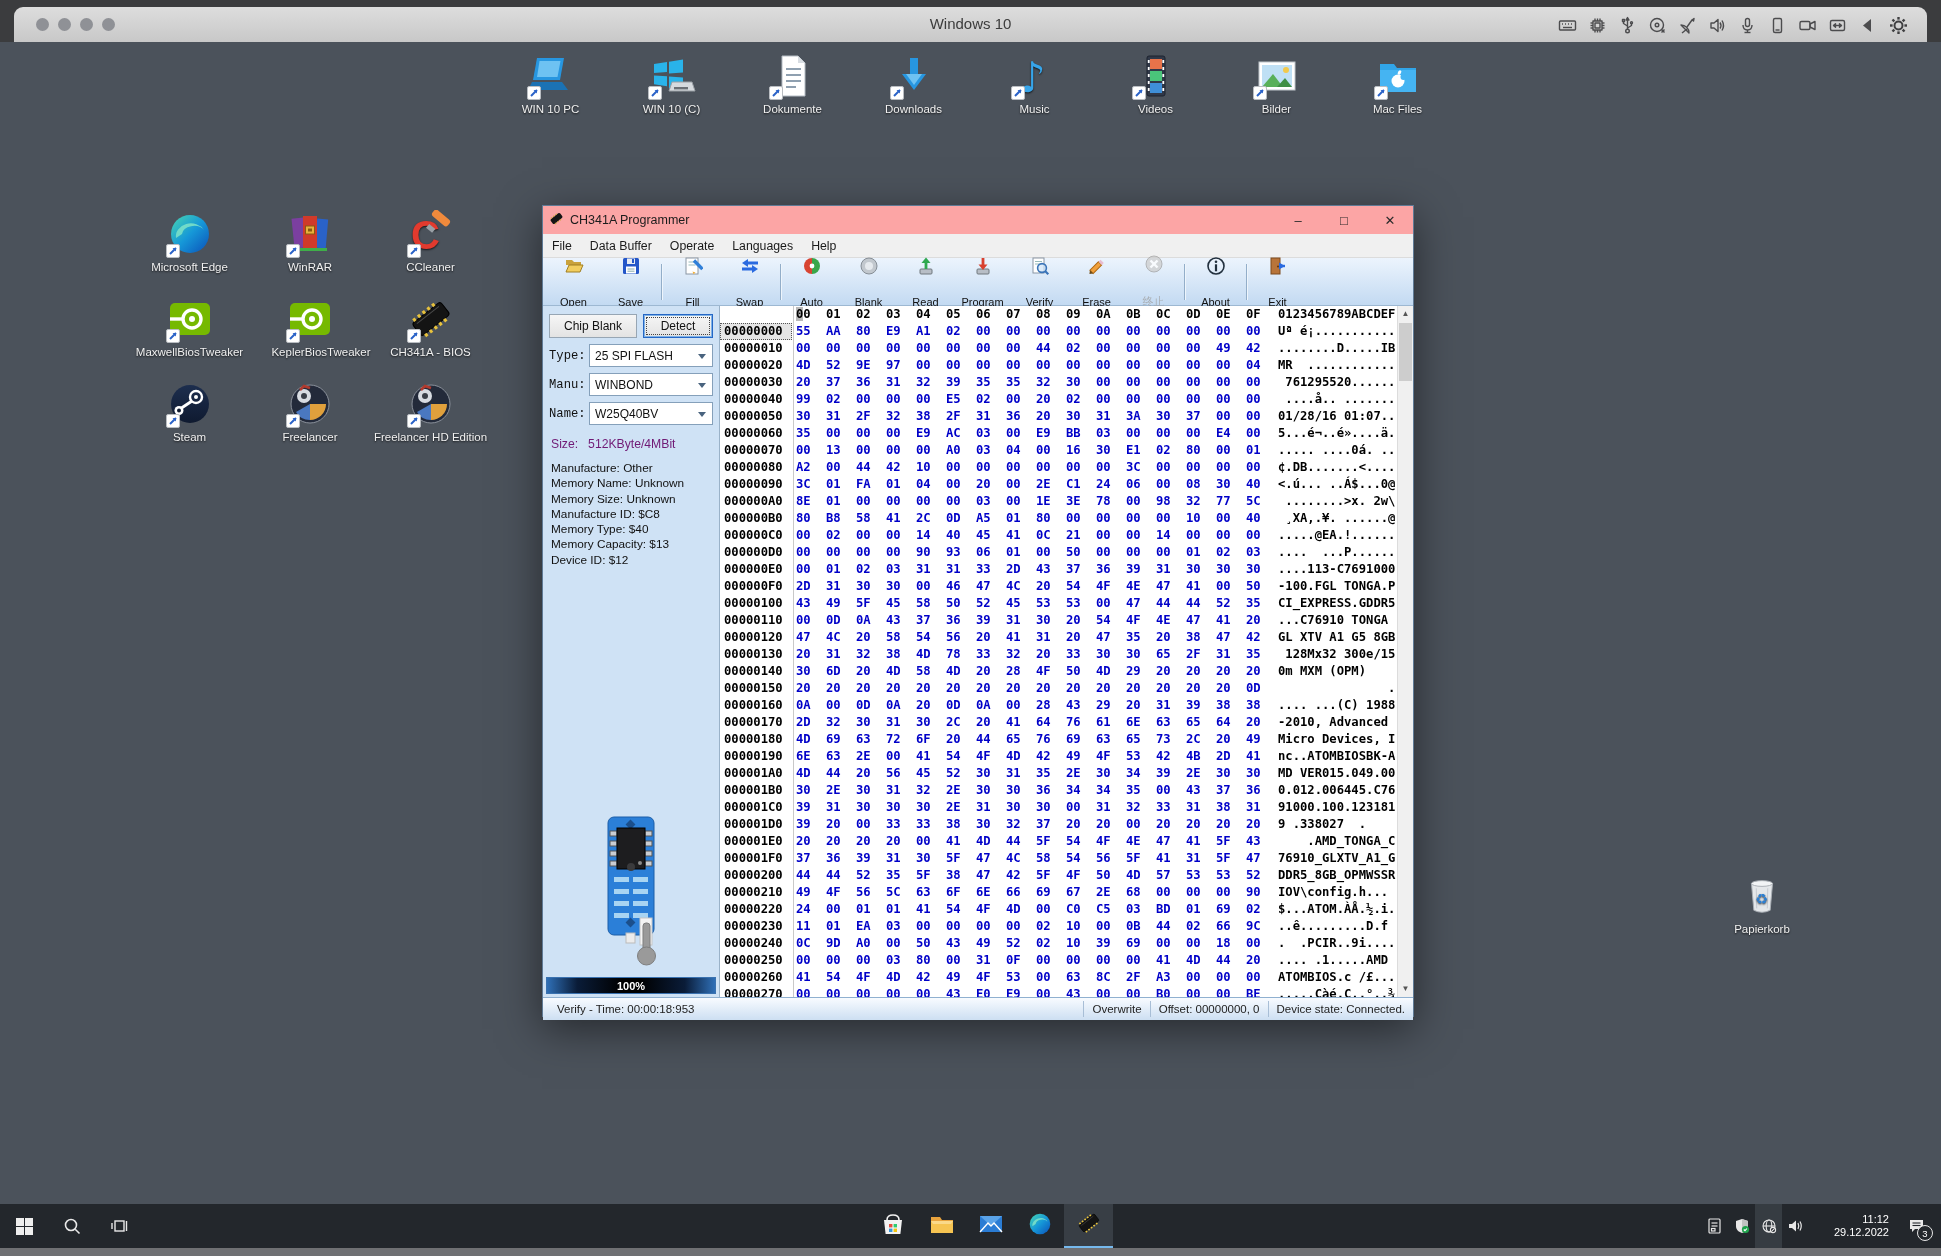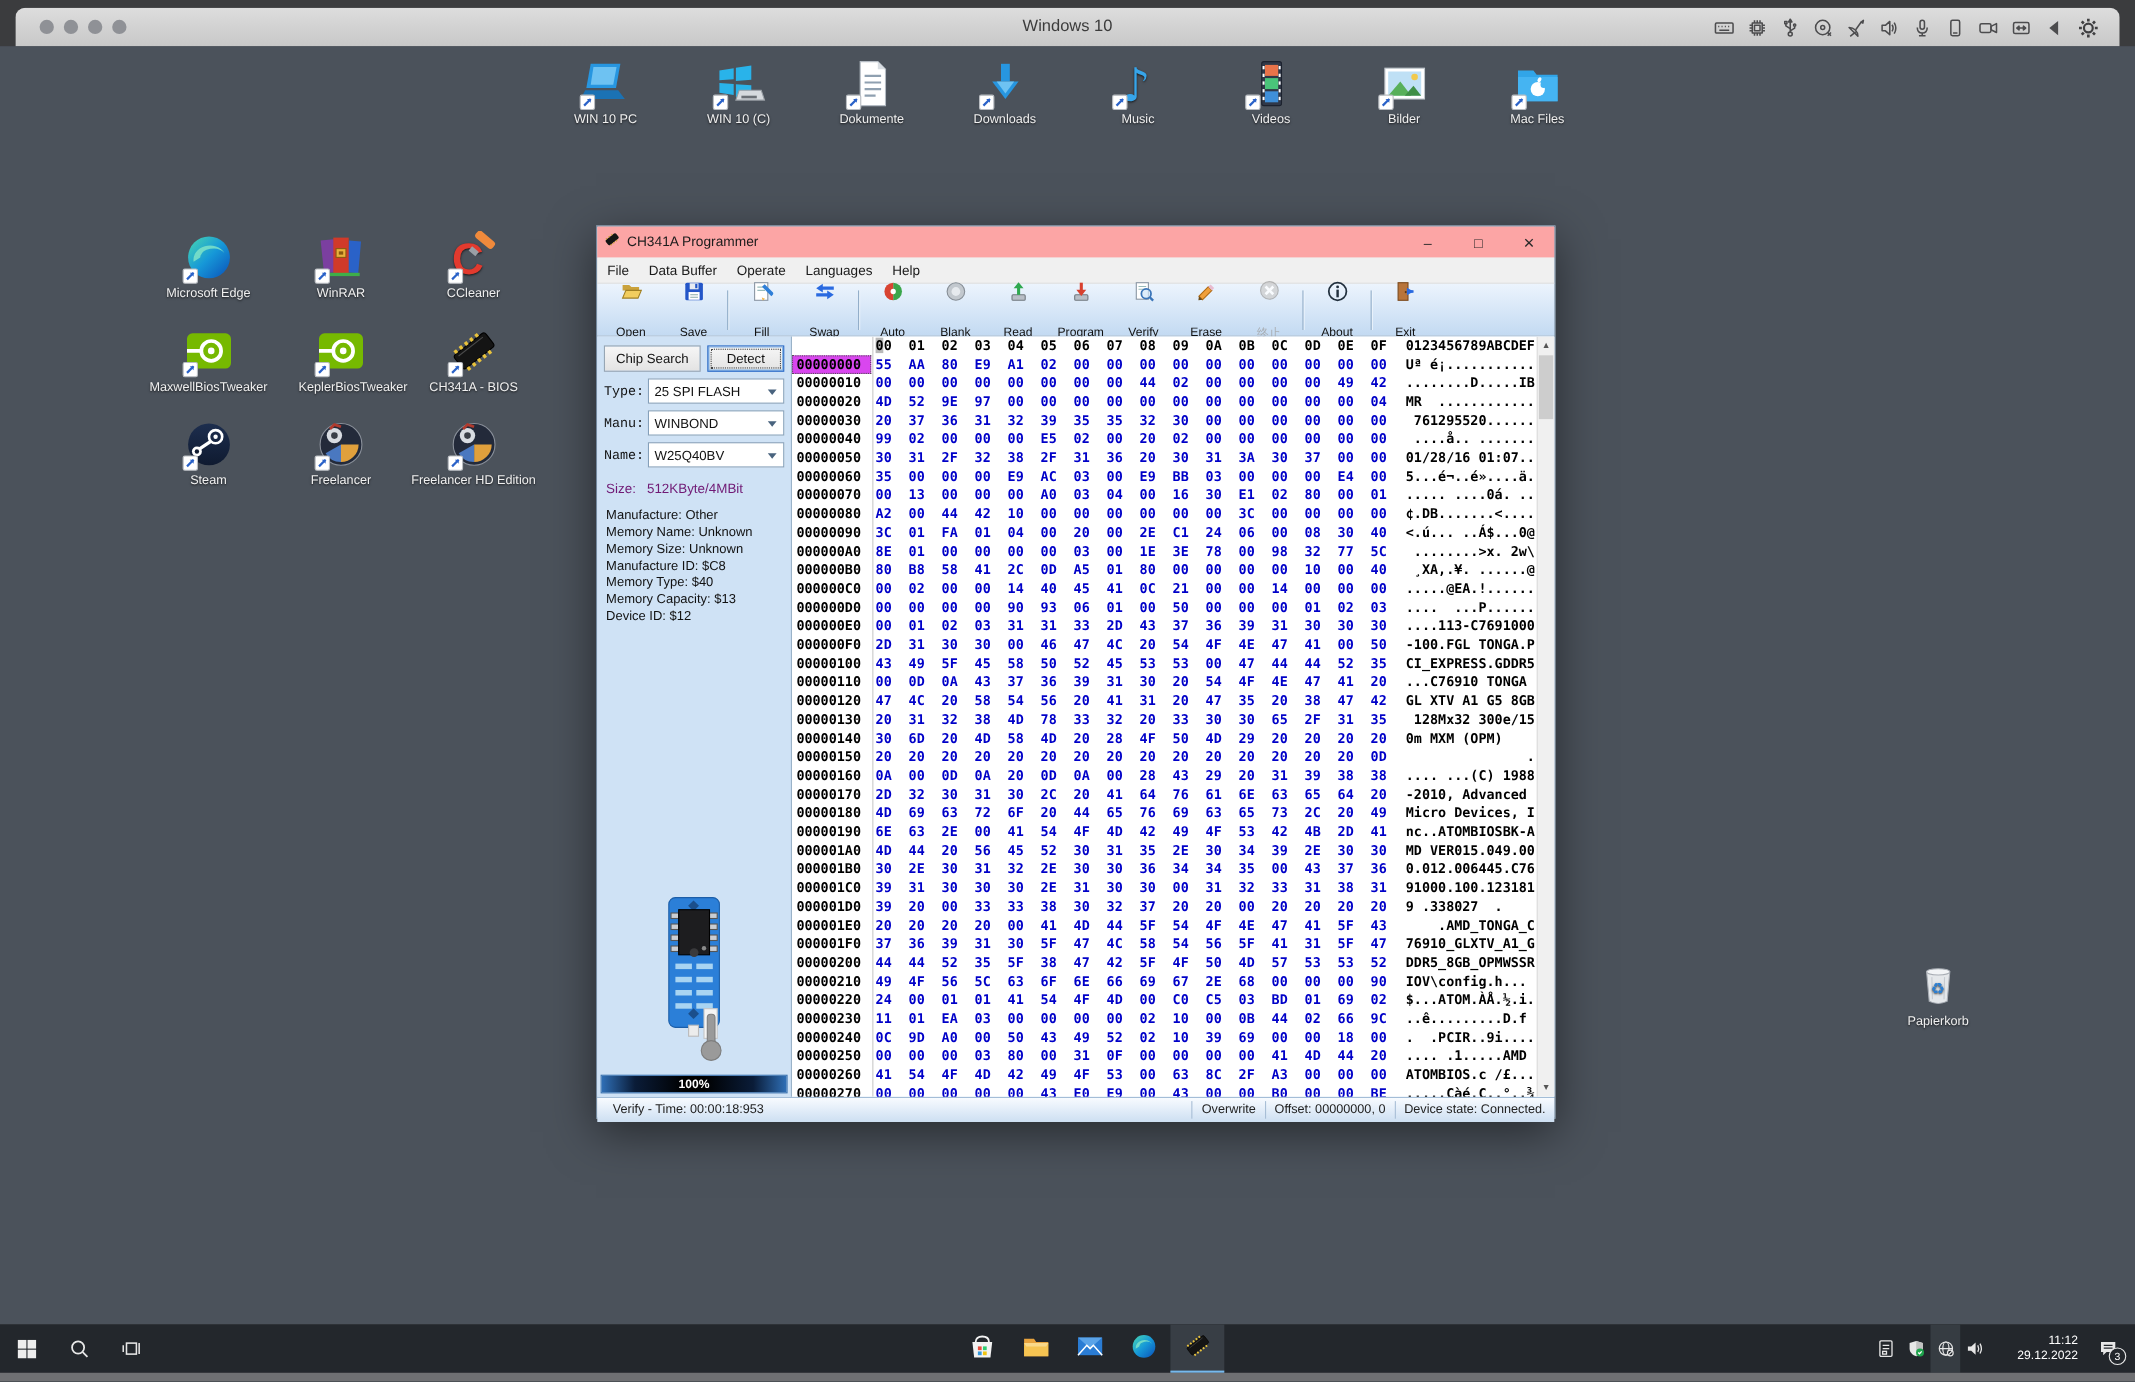--- a/index.html
+++ b/index.html
@@ -66,21 +66,21 @@
   .progress{position:absolute;left:3px;right:3px;bottom:3px;height:17px;border:1px solid #3a72b0;
     background:linear-gradient(90deg,#2f6fb6 0%,#0a1c38 18%,#000 45%,#000 55%,#0a1c38 82%,#2f6fb6 100%);
     color:#fff;font-size:11px;font-weight:bold;text-align:center;line-height:16px;box-sizing:border-box;}
   
   .hexpanel{position:absolute;left:177px;top:0;right:0;height:691px;background:#fff;
     overflow:hidden;font-family:"DejaVu Sans Mono",monospace;font-size:12.2px;font-weight:700;}
   .hexcol-sep{position:absolute;left:73px;top:0;bottom:0;width:1px;background:#c9c9c9;}
   .hexrow{height:17px;line-height:17px;white-space:pre;color:#0000c8;}
   .hexrow.hdr{color:#000;}
   .addr{display:inline-block;width:72px;padding-left:4px;box-sizing:border-box;color:#000;}
-  .addr.sel{background:#d946ef;outline:1px dotted #555;outline-offset:-1px;}
+  .addr.sel{background:#e5e5e5;outline:1px dotted #555;outline-offset:-1px;}
   .bytes{display:inline-block;margin-left:4px;}
   .byte{display:inline-block;width:30px;}
   .ascii{display:inline-block;margin-left:2px;color:#000;}
   .hl0{background:#b9b9b9;}
   .vscroll{position:absolute;right:0;top:0;bottom:0;width:16px;background:#f0f0f0;
     border-left:1px solid #dcdcdc;box-sizing:border-box;font-family:"Liberation Sans",sans-serif;}
   .varrow{position:absolute;left:0;width:15px;height:16px;color:#555;font-size:8px;
     text-align:center;line-height:16px;font-weight:400;}
   .vthumb{position:absolute;left:1px;top:17px;width:13px;height:58px;background:#cdcdcd;}
   
@@ -667,21 +667,21 @@
               <circle cx="10" cy="10.5" r="1" fill="#5a3210"></circle>
               <polygon points="11,10 17,6.5 17,13.5" fill="#2a6ae0" transform="rotate(180 14 10)"></polygon>
               <rect x="11" y="8.8" width="6" height="2.4" fill="#2a6ae0"></rect>
             </svg></span>
           <span class="tlabel">Exit</span>
         </div>
       </div>
     <div class="win-body">
       <div class="lpanel">
         <div class="lp-btnrow">
-          <div class="btn chipsearch">Chip Search</div>
+          <div class="btn chipsearch">Chip Blank</div>
           <div class="btn detect">Detect</div>
         </div>
         <div class="lp-row">
           <div class="lp-lab">Type:</div>
           <div class="select">
               <span>25 SPI FLASH</span>
               <span class="chev"></span>
             </div>
         </div>
         <div class="lp-row">

